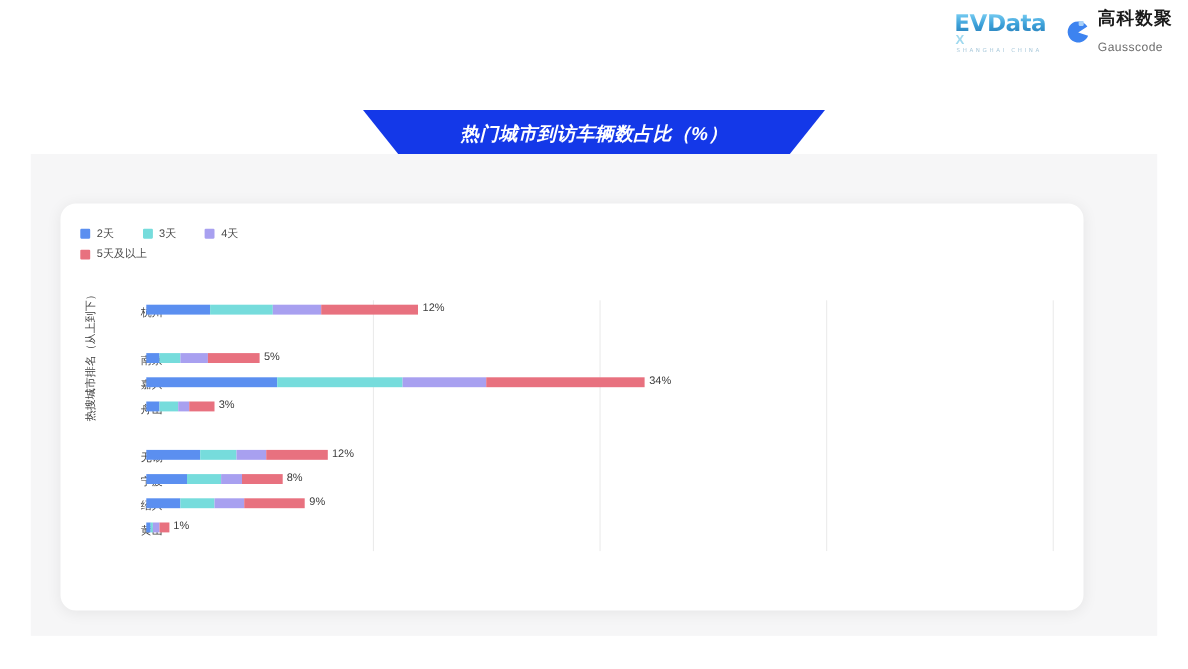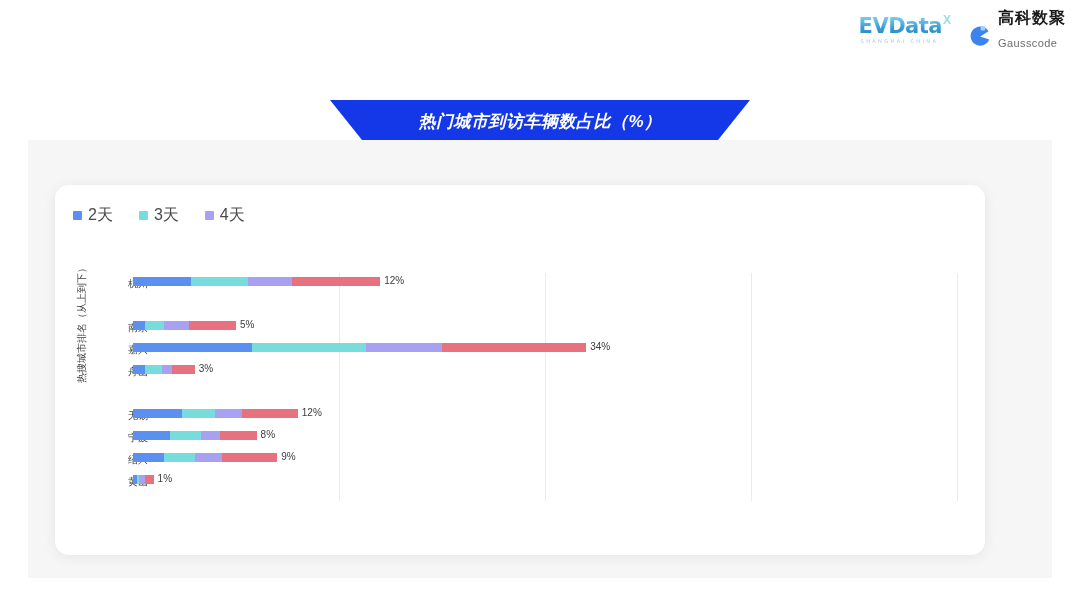--- a/index.html
+++ b/index.html
@@ -8,36 +8,36 @@
     background:#ffffff;
     font-family:"Liberation Sans","DejaVu Sans",sans-serif;
     overflow:hidden;position:relative;
   }
 
   
   .header{position:absolute;top:0;left:0;width:1080px;height:56px;}
   .logos{position:absolute;right:14px;top:10px;display:flex;align-items:center;gap:16px;}
 
   .logo-ev{display:flex;flex-direction:column;align-items:flex-start;line-height:1;}
-  .logo-ev-row{display:flex;align-items:flex-start;}
+  .logo-ev-row{display:flex;align-items:flex-start;flex-direction:column;}
   .logo-ev-text{
     font-family:"DejaVu Sans",sans-serif;
     font-size:21px;font-weight:700;letter-spacing:-0.5px;
     background:linear-gradient(180deg,#7fd2f5 0%,#3a9fd8 55%,#2b7fb8 100%);
     -webkit-background-clip:text;background-clip:text;color:transparent;
   }
   .logo-ev-x{
     font-size:12px;font-weight:700;color:#9fd9ef;margin-left:1px;margin-top:-2px;
   }
   .logo-ev-sub{
     font-size:5px;letter-spacing:2.4px;color:#a9c9db;margin-top:2px;margin-left:2px;
     font-family:"DejaVu Sans",sans-serif;
   }
 
-  .logo-gs{display:flex;align-items:flex-end;gap:6px;}
+  .logo-gs{display:flex;align-items:center;gap:6px;}
   .gs-mark{position:relative;width:25px;height:25px;flex:none;}
   .gs-txt{display:flex;flex-direction:column;line-height:1.05;}
   .gs-cn{font-size:16px;font-weight:700;color:#1a1a1a;letter-spacing:1px;}
   .gs-en{font-size:11px;color:#6d6d6d;letter-spacing:0.4px;font-family:Liberation Sans, sans-serif;margin-top:11px;}
 
   
   .ribbon-wrap{position:absolute;left:330px;top:100px;width:420px;height:42px;}
   .ribbon{
     width:100%;height:100%;
     background:#1438e8;
@@ -62,21 +62,21 @@
   }
 
   
   .legend{
     position:absolute;left:18px;top:20px;width:260px;
     display:flex;flex-wrap:wrap;align-items:center;
   }
   .lg-item{display:flex;align-items:center;margin-right:26px;margin-bottom:5px;}
   .lg-item.wide{width:100%;margin-right:0;}
   .lg-swatch{width:9px;height:9px;border-radius:1px;margin-right:6px;flex:none;}
-  .lg-label{font-size:16px;color:#4a4a4a;white-space:nowrap;text-align:center;}
+  .lg-label{font-size:10px;color:#4a4a4a;white-space:nowrap;text-align:center;}
 
   
   .plot{position:absolute;left:0;top:80px;width:930px;height:260px;}
 
   .ylabel{
     position:absolute;left:20px;top:118px;
     font-size:10px;color:#3c3c3c;white-space:nowrap;
     transform:rotate(-90deg);transform-origin:left top;
   }
 
@@ -141,20 +141,24 @@
         <span class="lg-label">2天</span>
       </div>
       <div class="lg-item">
         <span class="lg-swatch" style="background: rgb(118, 220, 220);"></span>
         <span class="lg-label">3天</span>
       </div>
       <div class="lg-item">
         <span class="lg-swatch" style="background: rgb(168, 160, 240);"></span>
         <span class="lg-label">4天</span>
       </div>
+      <div class="lg-item wide">
+        <span class="lg-swatch" style="background: rgb(232, 113, 127);"></span>
+        <span class="lg-label">5天及以上</span>
+      </div>
     </div>
 
   <div class="plot">
     <div class="ylabel">热搜城市排名（从上到下）</div>
     <div class="rows" id="rows">
         <div class="gridline" style="left: 284px;"></div>
         <div class="gridline" style="left: 490px;"></div>
         <div class="gridline" style="left: 696px;"></div>
         <div class="gridline" style="left: 902px;"></div>
         <div class="row" style="top: 8px;">

